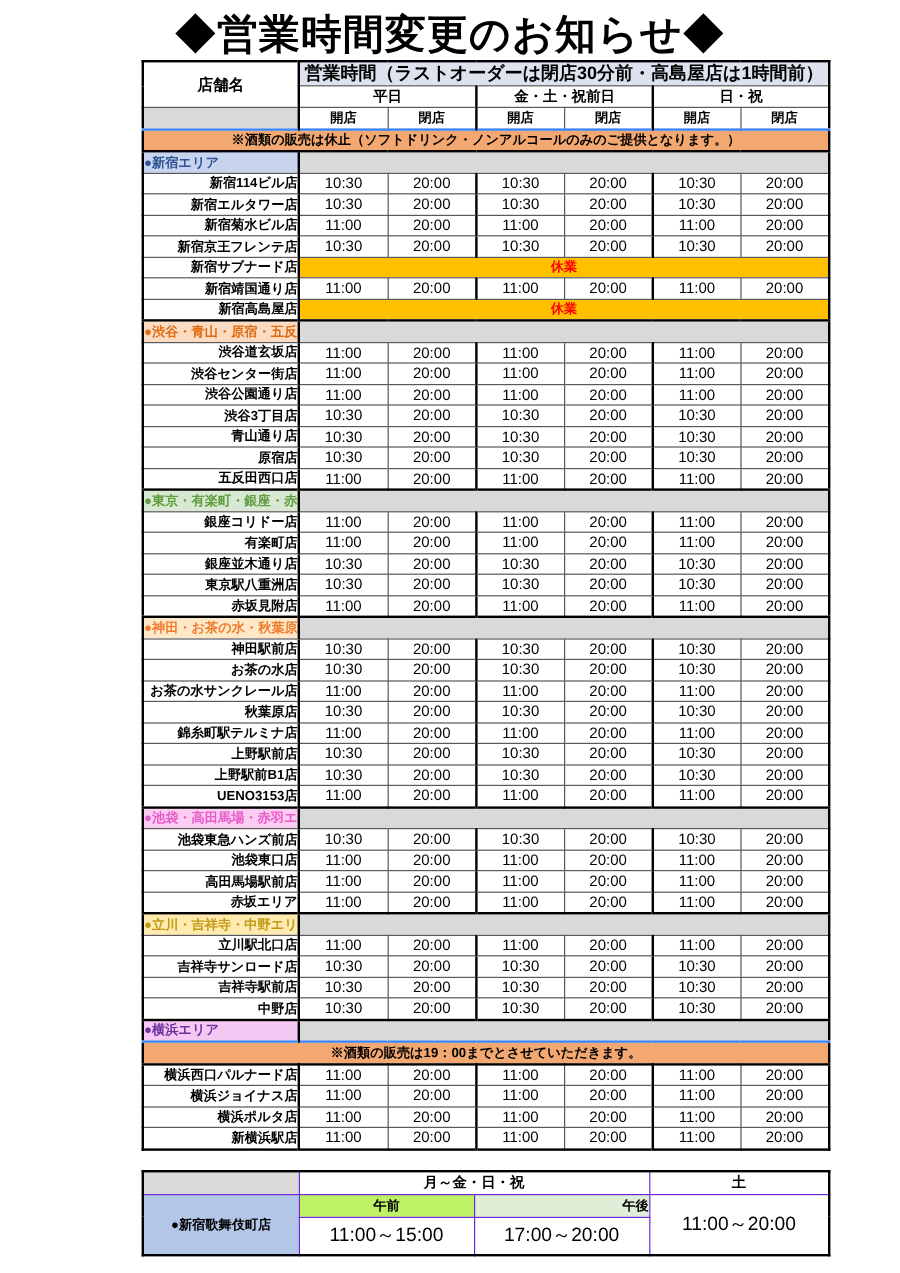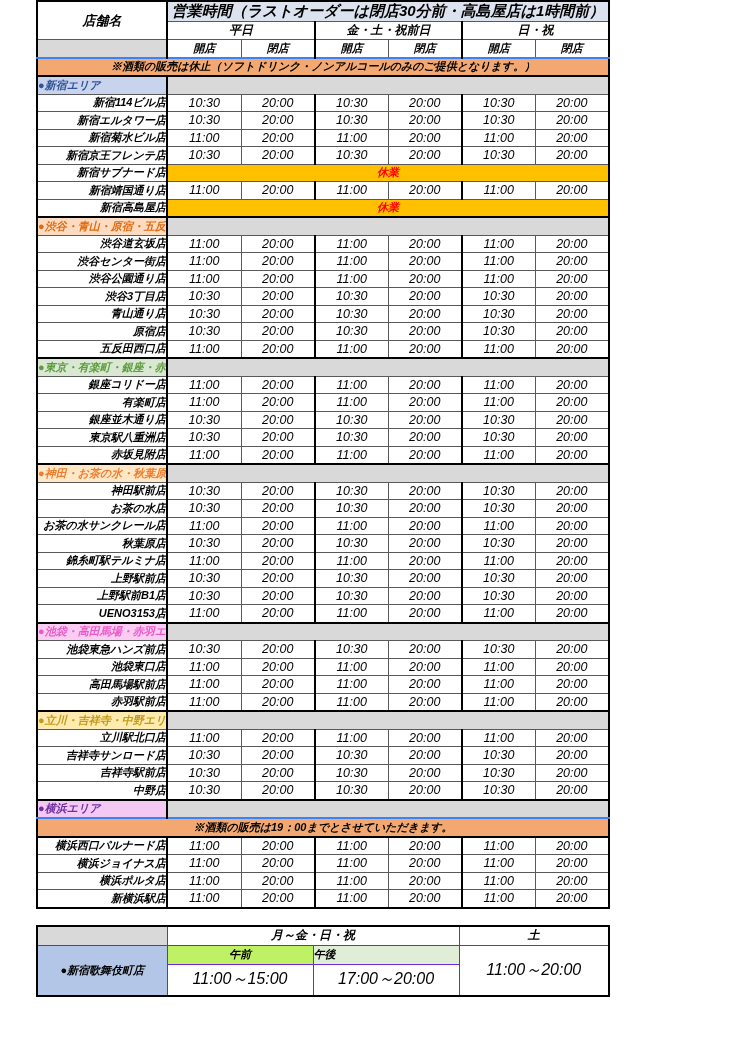--- a/index.html
+++ b/index.html
@@ -12,21 +12,21 @@
   .title {
     margin:8px 0 0 0; text-align:center;
     font-size:34px; font-weight:bold; letter-spacing:1px; line-height:42px;
   }
   .date-note {
     width:572px; margin:2px 0 3px 90px; text-align:right;
     font-size:11px; font-weight:bold;
   }
 
   table { border-collapse:collapse; table-layout:fixed; }
-  .mt, .bt { width:572px; margin-left:36px; border:2px solid #000;font-style:italic; }
+  .mt, .bt { width:572px; margin-left:118px; border:2px solid #000; }
   .mt td, .mt th { border:1px solid #595959; height:16.5px; padding:0; overflow:hidden; white-space:nowrap; }
 
   .gsep { border-right:2px solid #000 !important; }
 
   .store-h { background:#ffffff; font-size:13px; font-weight:bold; text-align:center; }
   .hours-h { background:#dce3ee; font-size:15px; font-weight:bold; text-align:center; }
   .day-h   { background:#ffffff; font-size:12px; font-weight:bold; text-align:center; }
   .oc-h    { background:#ffffff; font-size:11px; font-weight:bold; text-align:center; }
   .filler  { background:#d9d9d9; }
 
@@ -43,28 +43,29 @@
 
   .bt { margin-top:16px; }
   .bt td, .bt th { border:1px solid #6d28d9; padding:0; overflow:hidden; white-space:nowrap; }
   .bt .r1 td, .bt .r1 th { height:18px; }
   .bt .r2 td { height:18px; }
   .bt .r3 td { height:30px; }
   .bt-corner { background:#d9d9d9; }
   .bt-dayh { background:#fff; font-size:12px; font-weight:bold; text-align:center; }
   .bt-store { background:#b4c6e7; font-size:11px; font-weight:bold; text-align:center; }
   .bt-am { background:#bef264; font-size:11px; font-weight:bold; text-align:center; }
-  .bt-pm { background:#e0eed7; font-size:11px; font-weight:bold; text-align:left; }
+  .bt-pm { background:#e0eed7; font-size:11px; font-weight:bold; text-align:right; }
   .bt-big { background:#fff; font-size:16px; text-align:center; }
 </style>
 </head>
 <body>
 
 <div class="page">
 
+  <div class="title">◆営業時間変更のお知らせ◆</div>
 
   <table class="mt">
     <colgroup>
       <col style="width:130px">
         <col style="width:74px">
         <col style="width:74px">
       <col style="width:73px">
         <col style="width:74px">
         <col style="width:73px">
         <col style="width:74px">
@@ -365,21 +366,21 @@
         <tr>
           <td class="name gsep">高田馬場駅前店</td>
           <td class="time">11:00</td>
           <td class="time gsep">20:00</td>
           <td class="time">11:00</td>
           <td class="time gsep">20:00</td>
           <td class="time">11:00</td>
           <td class="time">20:00</td>
         </tr>
         <tr>
-          <td class="name gsep">赤羽駅前店</td>
+          <td class="name gsep">赤坂エリア</td>
           <td class="time">11:00</td>
           <td class="time gsep">20:00</td>
           <td class="time">11:00</td>
           <td class="time gsep">20:00</td>
           <td class="time">11:00</td>
           <td class="time">20:00</td>
         </tr>
         <tr class="area-row">
           <td class="area-cell gsep" style="background: rgb(255, 234, 176); color: rgb(194, 154, 23);">●立川・吉祥寺・中野エリア</td>
           <td class="filler" colspan="6"></td>

